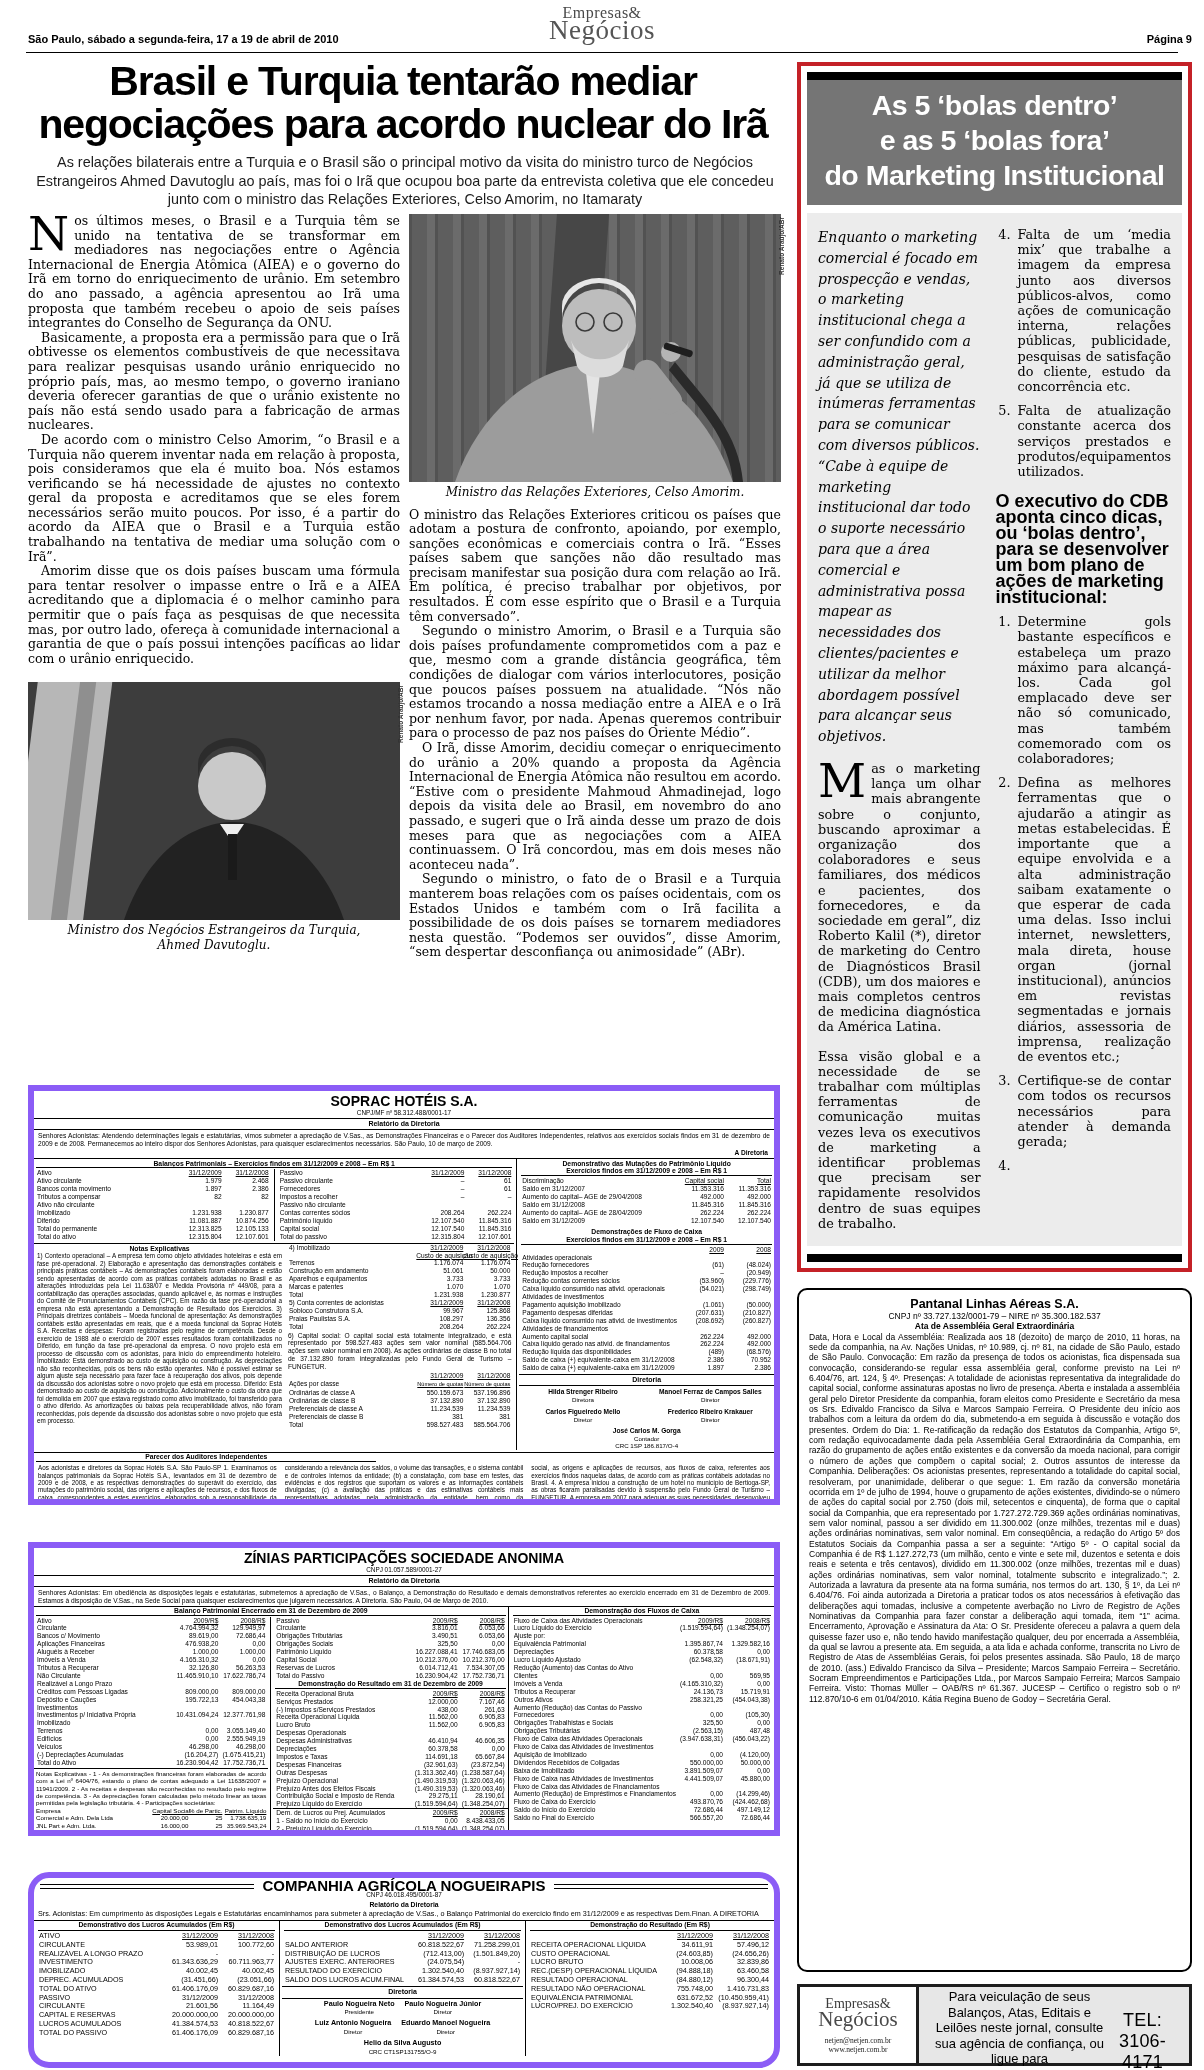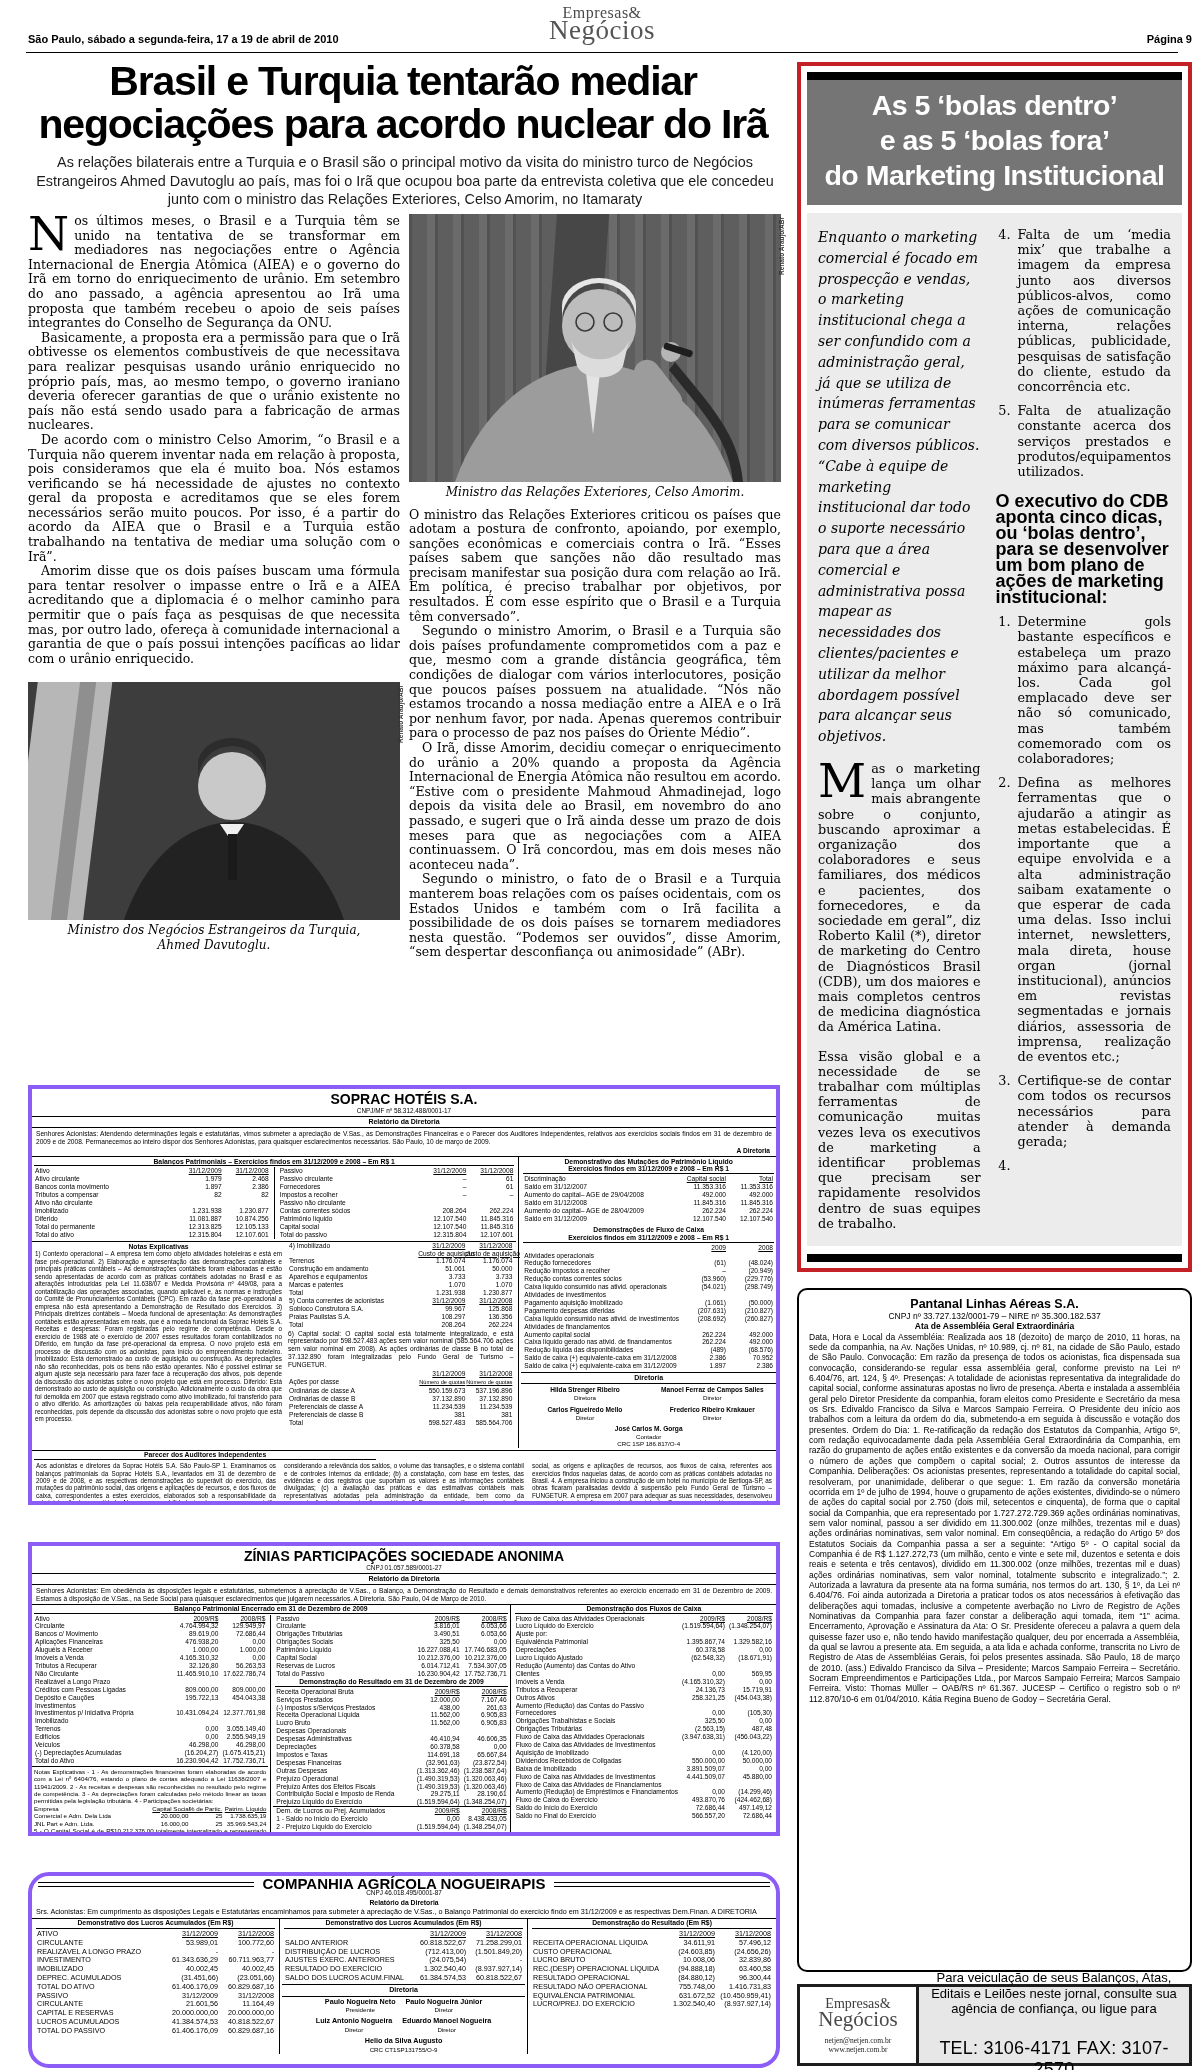--- a/index.html
+++ b/index.html
@@ -43,21 +43,21 @@
   .sb-body{background:#ececec;margin-top:8px;margin-bottom:8px;padding:14px 11px;flex:1;
            display:flex;gap:15px;overflow:hidden;}
   .sb-col{flex:1;font-family:"DejaVu Serif",serif;font-size:12.8px;line-height:15.2px;}
   .intro{font-size:14px;line-height:20.8px;font-style:italic;}
   .sb-serif{text-align:justify;margin-top:14px;}
   .sb-sans{font-family:"Liberation Sans",sans-serif;font-weight:bold;font-size:18px;line-height:16px;margin-top:14px;}
   .li{display:flex;gap:7px;margin-top:9px;text-align:justify;}
   .li .num{width:15px;text-align:right;flex:none;}
 
   
-  .fin{position:absolute;left:28px;width:752px;box-sizing:border-box;border:4px solid #8b5cf6;background:#fff;
+  .fin{position:absolute;left:28px;width:752px;box-sizing:border-box;border:6px solid #8b5cf6;background:#fff;
        overflow:hidden;font-size:6.6px;line-height:7.9px;}
   .fin .t{text-align:center;font-weight:bold;font-size:14px;line-height:15px;margin-top:3px;}
   .fin .c{text-align:center;font-size:6.4px;margin-bottom:1px;}
   .rule-h{border-top:1px solid #000;border-bottom:1px solid #000;text-align:center;font-weight:bold;
           padding:1px 0;margin:1px 0;font-size:7px;}
   .mini-h{text-align:center;font-weight:bold;font-size:6.8px;border-bottom:1px solid #000;margin:0 2px 1px;}
   .mini-h2{text-align:center;font-weight:bold;font-size:6.8px;}
   .para{padding:1px 4px;text-align:justify;}
   .frow{display:flex;align-items:baseline;padding:0 3px;}
   .frow .lb{flex:1;overflow:hidden;white-space:nowrap;}
@@ -116,21 +116,21 @@
   .p-sub2{text-align:center;font-weight:bold;}
 
   
   .footer-ad{position:absolute;left:797px;top:1984px;width:395px;height:82px;box-sizing:border-box;
              border:3px solid #1d1d1d;display:flex;background:#e7e7e7;}
   .fa-left{width:116px;background:#fff;border-right:3px solid #1d1d1d;display:flex;flex-direction:column;
            align-items:center;justify-content:center;font-family:"Liberation Serif",serif;color:#3c3c3c;}
   .fa-left .l1{font-size:14px;}
   .fa-left .l2{font-size:21px;margin-top:-5px;color:#4a4a4a;}
   .fa-mail{font-size:7.5px;line-height:9.5px;margin-top:4px;text-align:center;color:#222;}
-  .fa-right{flex:1;display:flex;flex-direction:column;justify-content:center;text-align:center;padding:2px 12px;}
+  .fa-right{flex:1;display:flex;justify-content:center;text-align:center;padding:2px 12px;}
   .fa-text{font-size:13px;line-height:15.6px;}
   .fa-phone{font-size:18px;font-weight:normal;margin-top:21px;letter-spacing:.2px;}
 </style>
 </head>
 <body>
 
 <div class="page">
 
   <div class="dateline">São Paulo, sábado a segunda-feira, 17 a 19 de abril de 2010</div>
   <div class="pagelabel">Página 9</div>

